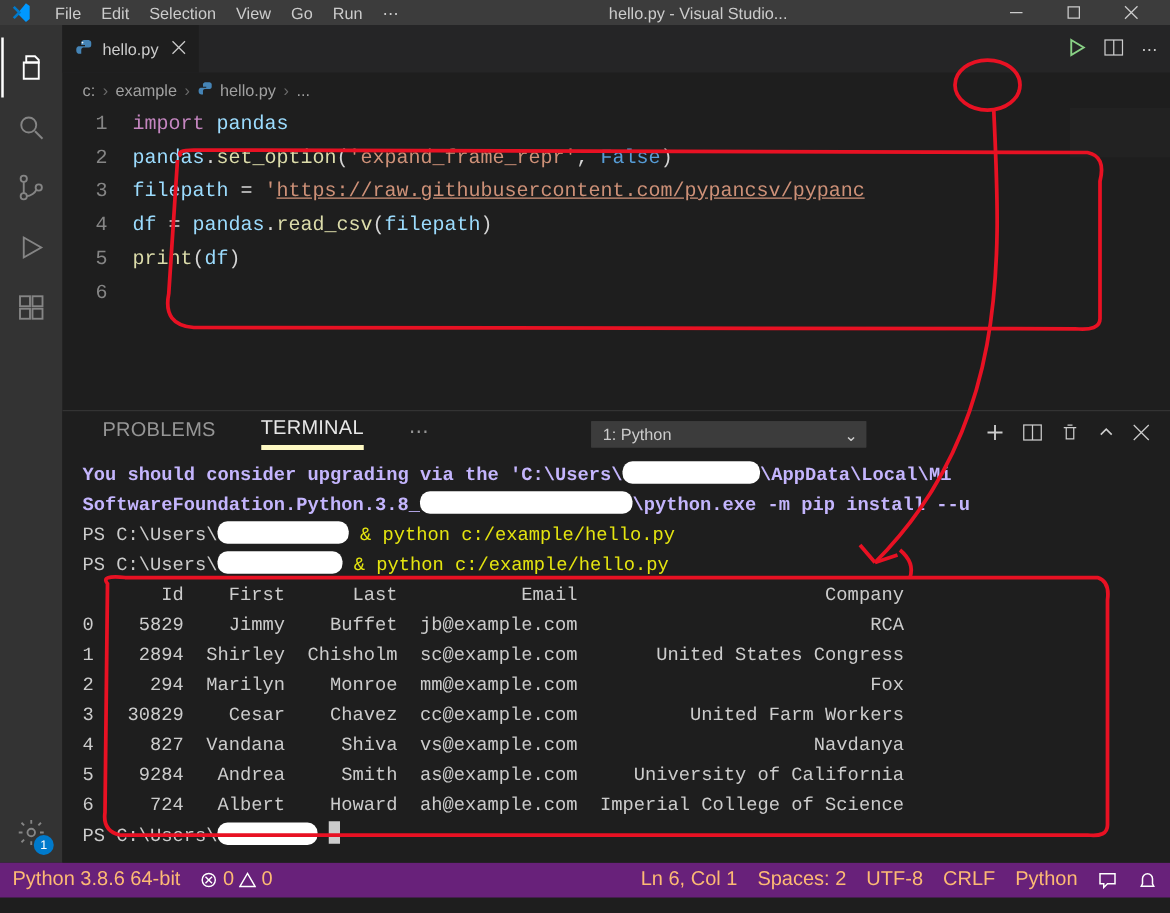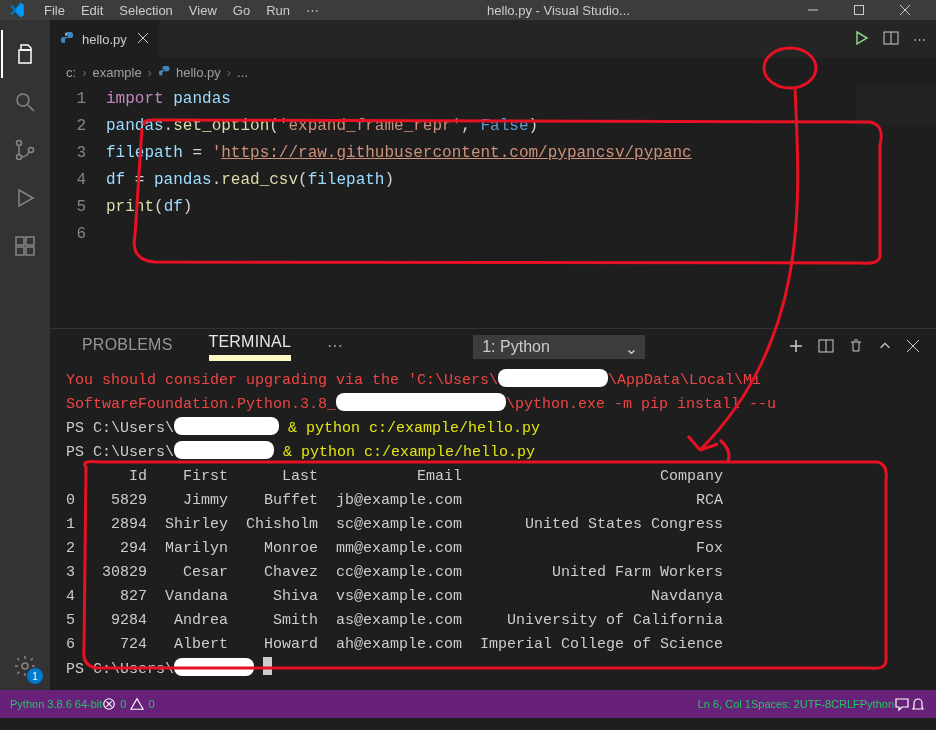--- a/index.html
+++ b/index.html
@@ -186,72 +186,72 @@
   color: #969696;
   text-transform: uppercase;
   font-size: 16px;
   letter-spacing: 0.2px;
   cursor: pointer;
   padding-bottom: 4px;
   margin-left: 16px;
 }
 .panel-tab.active {
   color: #e7e7e7;
-  border-bottom: 6px solid #fef9c3;
+  border-bottom: 4px solid #fef9c3;
 }
 .panel-select {
   background: #3c3c3c;
   border: 1px solid #3c3c3c;
   color: #cccccc;
   padding: 2px 24px 2px 8px;
-  font-size: 16px;
-  width: 172px;
+  font-size: 13px;
+  width: 220px;
   position: relative;
 }
 .panel-toolbar {
   display: flex;
   align-items: center;
   gap: 14px;
   margin-left: auto;
 }
 .panel-toolbar .tool-icon { cursor: pointer; color: #cccccc; }
 .terminal {
   flex: 1;
   padding: 4px 16px;
   font-family: Consolas, "Courier New", monospace;
   font-size: 15px;
   line-height: 24px;
   overflow: hidden;
 }
 .term-line { white-space: pre; color: #cccccc; }
 .yellow { color: #e5e510; }
-.yellow-bold { color: #ef4444; font-weight: 400; }
+.yellow-bold { color: #c4b5fd; font-weight: 700; }
 .redact {
   display: inline-block;
   background: #ffffff;
   height: 18px;
   vertical-align: -3px;
   border-radius: 8px;
 }
 .cursor-block {
   display: inline-block;
   width: 9px;
   height: 18px;
   background: #cccccc;
   vertical-align: -2px;
 }
 .statusbar {
   height: 28px;
   background: #68217a;
-  color: #22c55e;
+  color: #fdba74;
   display: flex;
   align-items: center;
   padding: 0 10px;
-  gap: 0;
-  font-size: 11px;
+  gap: 16px;
+  font-size: 16px;
 }
 .statusbar .status-item {
   display: flex;
   align-items: center;
   gap: 4px;
 }
 .statusbar .spacer { flex: 1; }
 .annotation {
   position: absolute;
   pointer-events: none;

